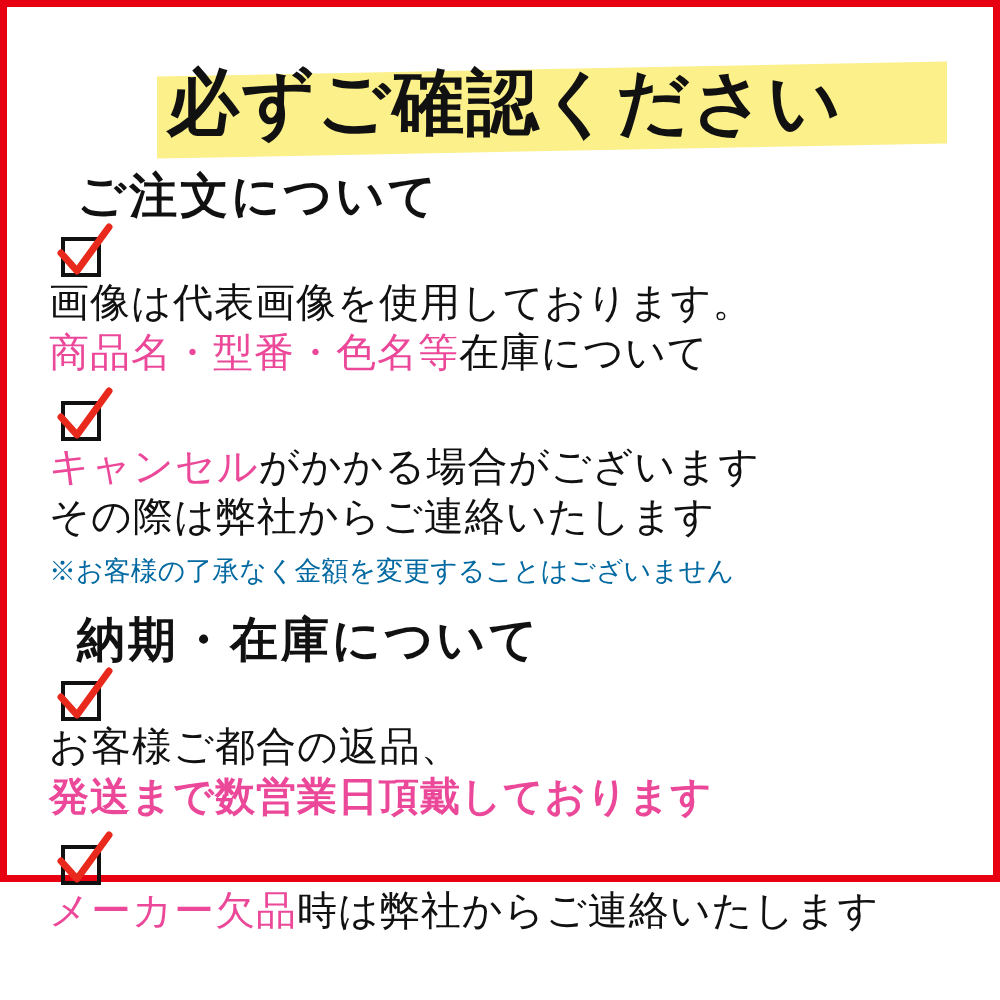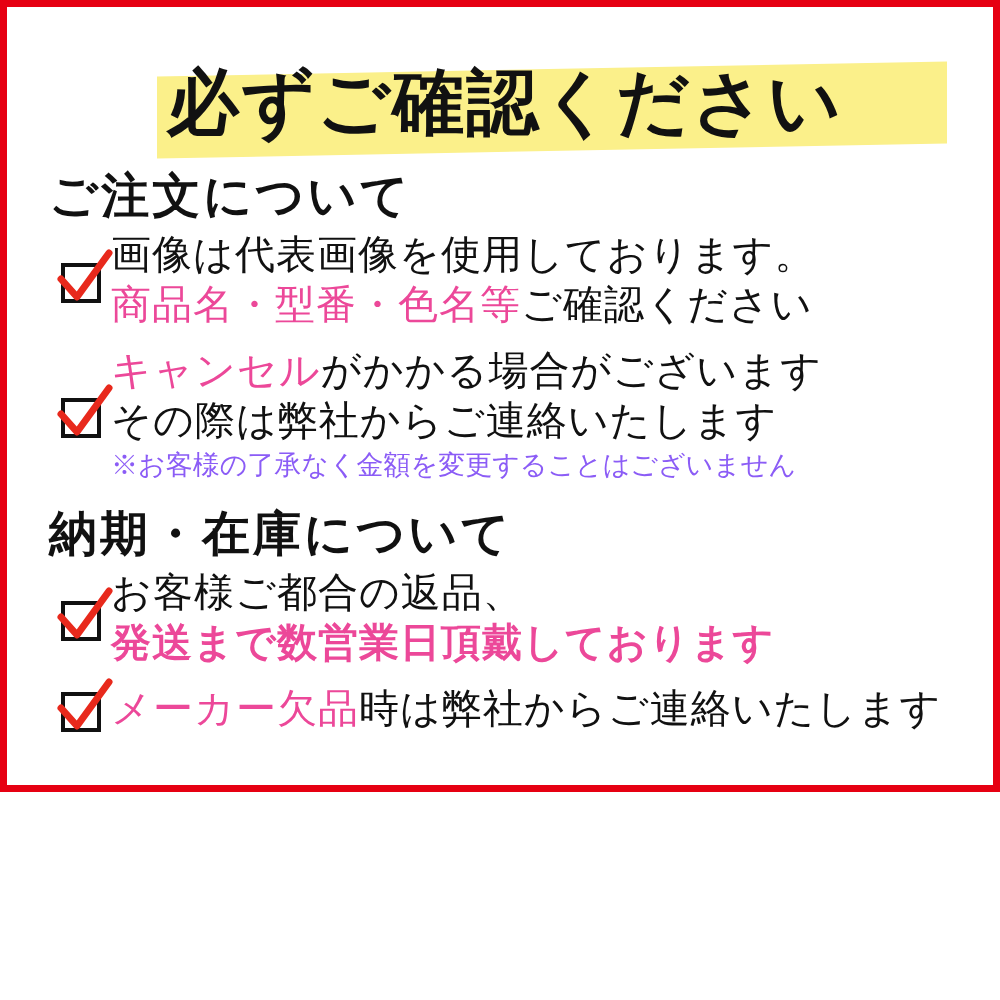--- a/index.html
+++ b/index.html
@@ -9,21 +9,21 @@
   body {
     width: 1000px;
     height: 1000px;
     background: #ffffff;
     font-family: "Liberation Serif", "DejaVu Serif", serif;
     overflow: hidden;
   }
   .page {
     position: relative;
     width: 1000px;
-    height: 792px;
+    height: 882px;
     box-sizing: border-box;
     border: 7px solid #e60012;
     background: #ffffff;
   }
   .inner {
     position: absolute;
     left: 0; top: 0; right: 0; bottom: 0;
     padding: 34px 42px 0 42px;
     box-sizing: border-box;
   }
@@ -58,31 +58,32 @@
   }
 
   
   .section-head {
     font-family: "DejaVu Serif", "Liberation Serif", serif;
     font-weight: bold;
     font-size: 48px;
     line-height: 56px;
     letter-spacing: 3px;
     color: #111111;
-    margin: 14px 0 6px 0;
+    margin: 14px 0 6px 28px;
   }
   .section-head.second {
     margin-top: 22px;
   }
 
   
   .item {
     display: flex;
-    align-items: center;
+    align-items: flex-start;
     margin: 0 0 16px 0;
+    flex-direction: column;
   }
   .item.tight {
     margin-bottom: 10px;
   }
   .checkbox {
     position: relative;
     flex: 0 0 auto;
     width: 40px;
     height: 40px;
     border: 4px solid #111111;
@@ -112,23 +113,23 @@
     font-weight: bold;
   }
   .red {
     color: #ec4899;
   }
   .note {
     font-family: "DejaVu Serif", "Liberation Serif", serif;
     font-size: 27px;
     line-height: 36px;
     letter-spacing: 0px;
-    color: #8b5cf6;
+    color: #0369a1;
     white-space: nowrap;
-    margin-top: 2px;
+    margin-top: 12px;
   }
 </style>
 </head>
 <body>
 
 <div class="page">
   <div class="inner">
 
     <div class="title-wrap">
       <div class="title-highlight"></div>
@@ -138,21 +139,21 @@
     <div class="section-head">ご注文について</div>
 
     <div class="item">
       <div class="checkbox">
         <svg viewBox="0 0 62 62" aria-hidden="true">
           <path d="M8 30 L24 48 L56 4" fill="none" stroke="#e8291c" stroke-width="7" stroke-linecap="round" stroke-linejoin="round"></path>
         </svg>
       </div>
       <div class="lines">
         <div class="line">画像は代表画像を使用しております。</div>
-        <div class="line"><span class="red">商品名・型番・色名等</span><span>ご確認ください</span></div>
+        <div class="line"><span class="red">商品名・型番・色名等</span><span>在庫について</span></div>
       </div>
     </div>
 
 
     <div class="item tight">
       <div class="checkbox">
         <svg viewBox="0 0 62 62" aria-hidden="true">
           <path d="M8 30 L24 48 L56 4" fill="none" stroke="#e8291c" stroke-width="7" stroke-linecap="round" stroke-linejoin="round"></path>
         </svg>
       </div>

